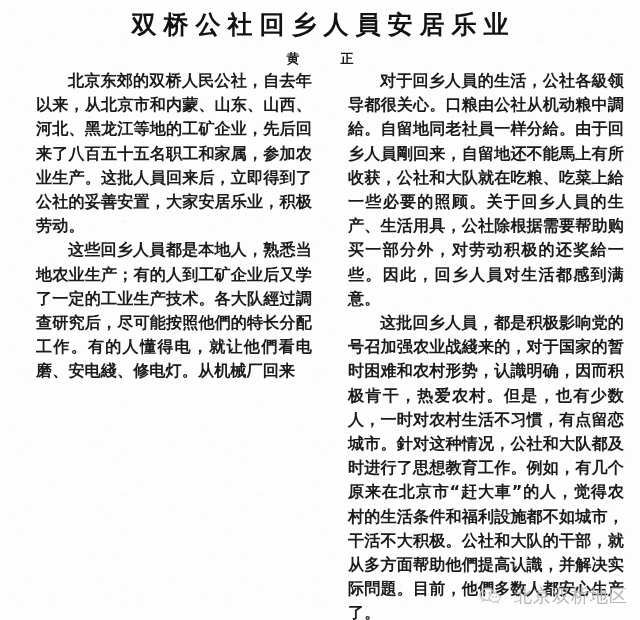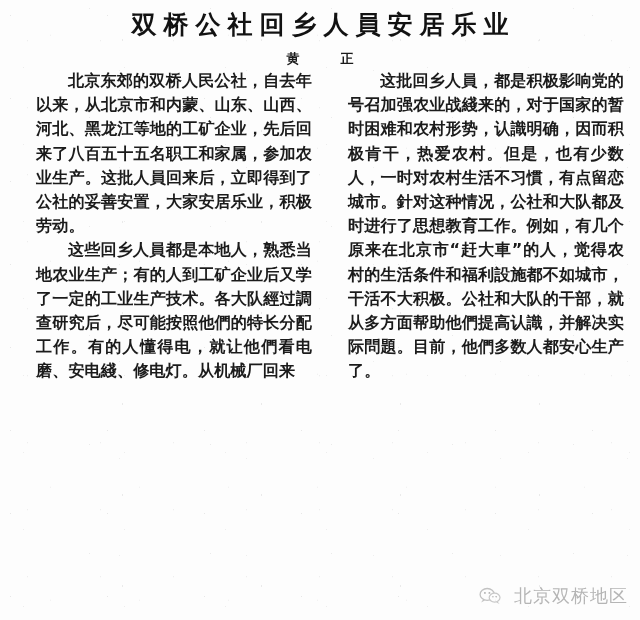--- a/index.html
+++ b/index.html
@@ -136,20 +136,21 @@
   </div>
 
   <div id="body-cols">
 
     <div class="col">
       <p class="para indent">北京东郊的双桥人民公社，自去年以来，从北京市和内蒙、山东、山西、河北、黑龙江等地的工矿企业，先后回来了八百五十五名职工和家属，参加农业生产。这批人員回来后，立即得到了公社的妥善安置，大家安居乐业，积极劳动。</p>
       <p class="para indent">这些回乡人員都是本地人，熟悉当地农业生产；有的人到工矿企业后又学了一定的工业生产技术。各大队經过調查研究后，尽可能按照他們的特长分配工作。有的人懂得电，就让他們看电磨、安电綫、修电灯。从机械厂回来</p>
     </div>
 
     <div class="col">
+      <p class="para indent">对于回乡人員的生活，公社各級领导都很关心。口粮由公社从机动粮中調給。自留地同老社員一样分給。由于回乡人員剛回来，自留地还不能馬上有所收获，公社和大队就在吃粮、吃菜上給一些必要的照顾。关于回乡人員的生产、生活用具，公社除根据需要帮助购买一部分外，对劳动积极的还奖給一些。因此，回乡人員对生活都感到满意。</p>
       <p class="para indent">这批回乡人員，都是积极影响党的号召加强农业战綫来的，对于国家的暂时困难和农村形势，认識明确，因而积极肯干，热爱农村。但是，也有少数人，一时对农村生活不习慣，有点留恋城市。針对这种情况，公社和大队都及时进行了思想教育工作。例如，有几个原来在北京市“赶大車”的人，觉得农村的生活条件和福利設施都不如城市，干活不大积极。公社和大队的干部，就从多方面帮助他們提高认識，并解决实际問題。目前，他們多数人都安心生产了。</p>
     </div>
 
   </div>
 
   <div id="watermark">
     <span>
       <svg width="22" height="18" viewBox="0 0 22 18" fill="none" aria-hidden="true">
         <ellipse cx="8.2" cy="7.4" rx="7.1" ry="5.9" stroke="#c2c2c2" stroke-width="1.3" fill="none"></ellipse>
         <path d="M4.2 12.2 L2.1 15.4 L5.8 13.6 Z" fill="#c2c2c2"></path>

